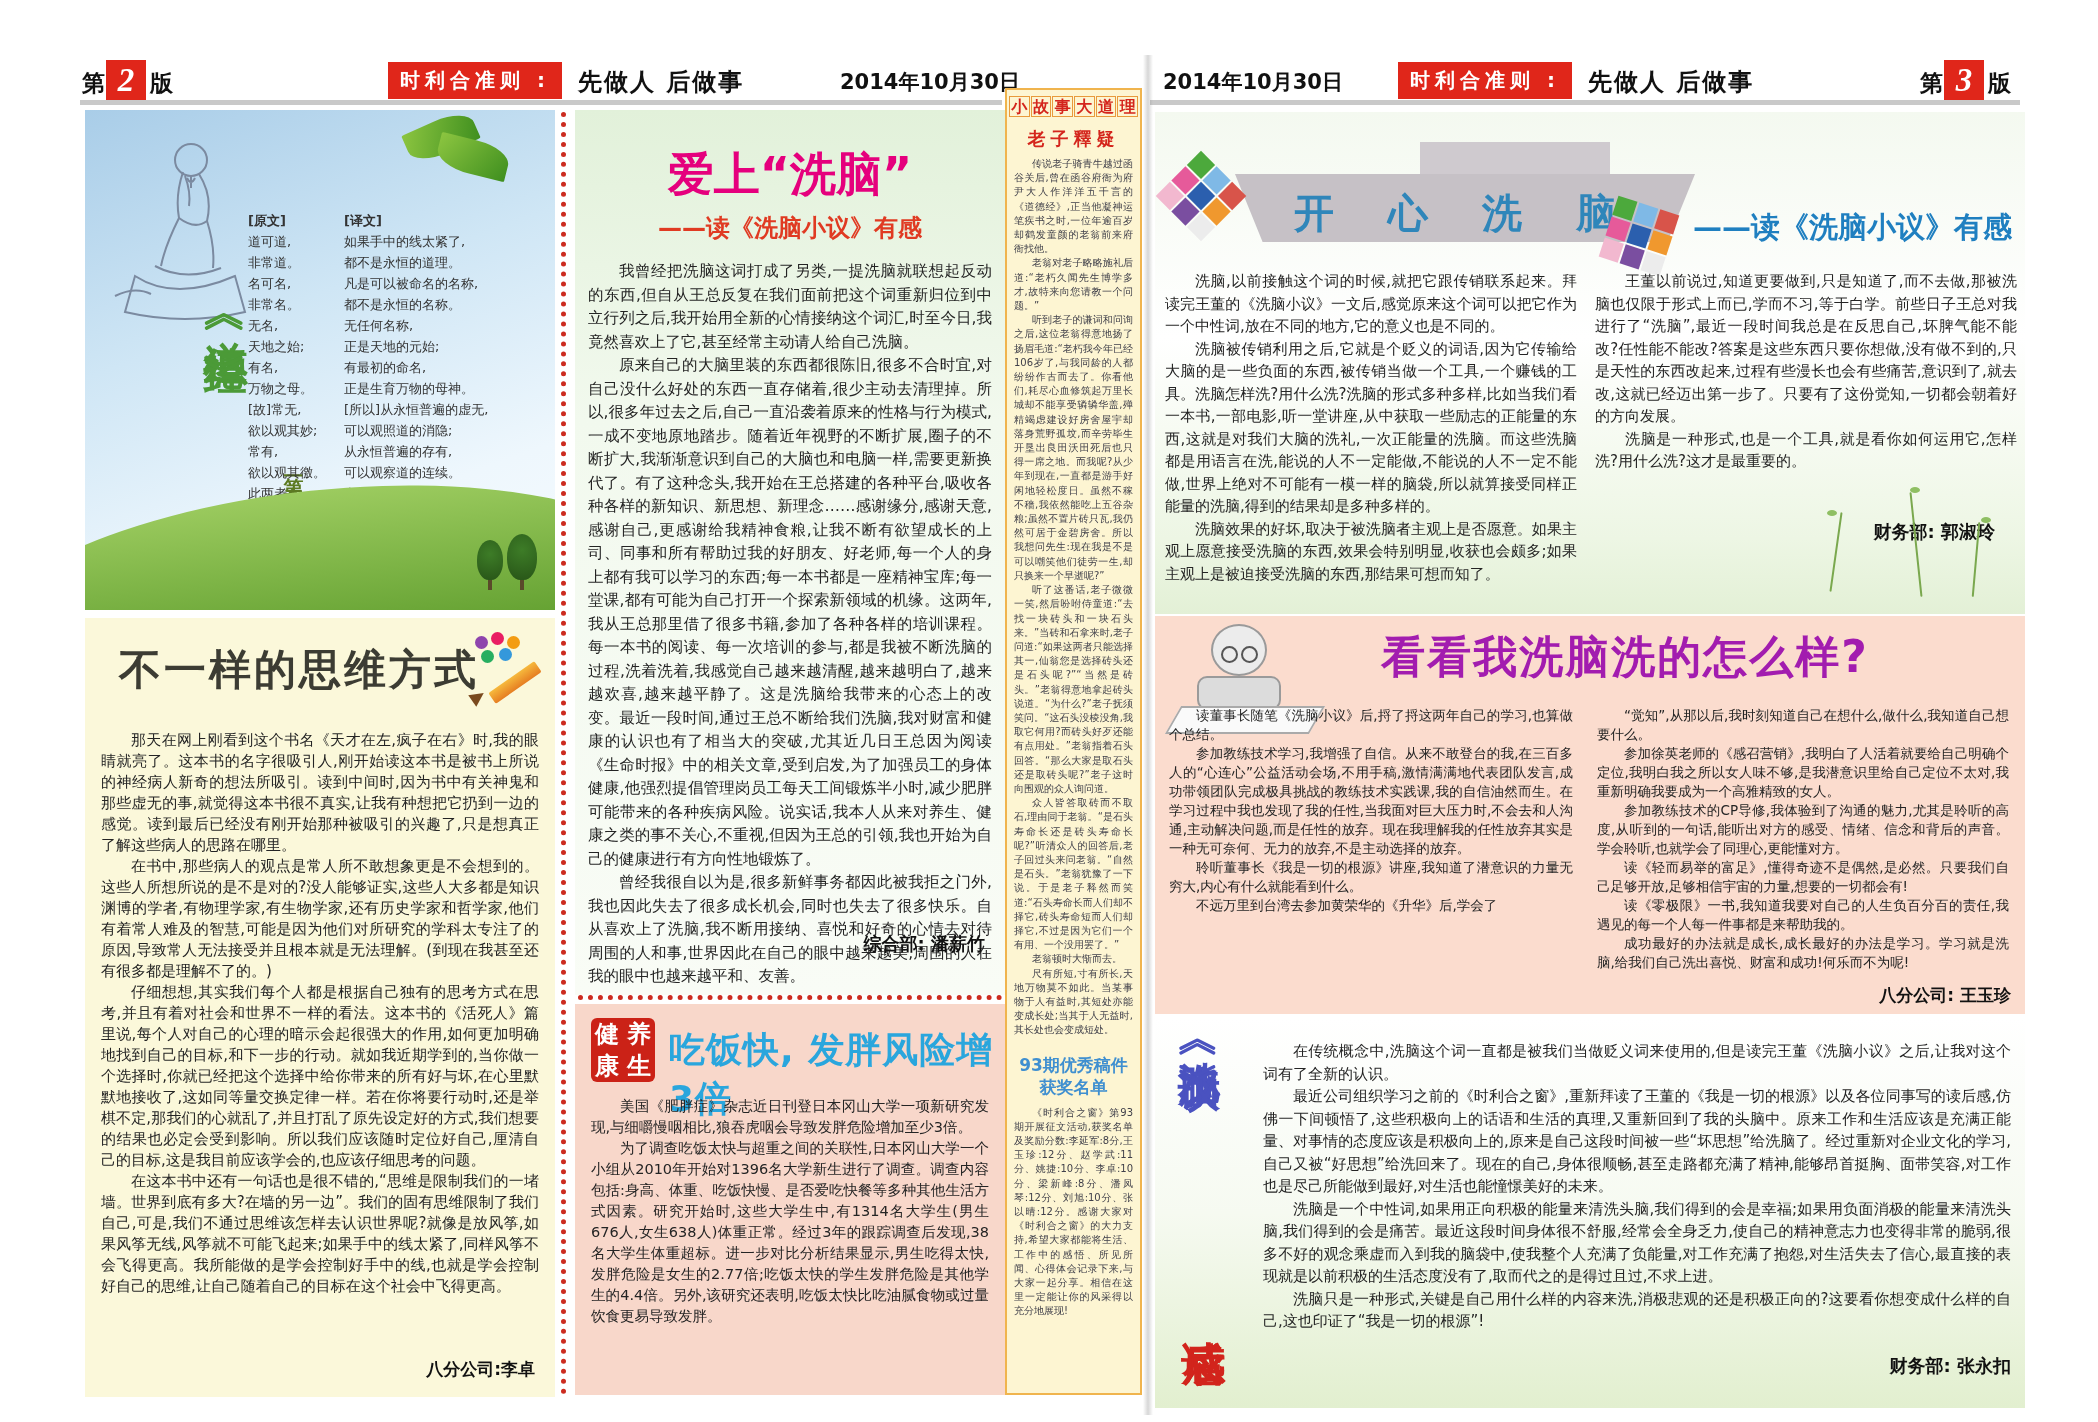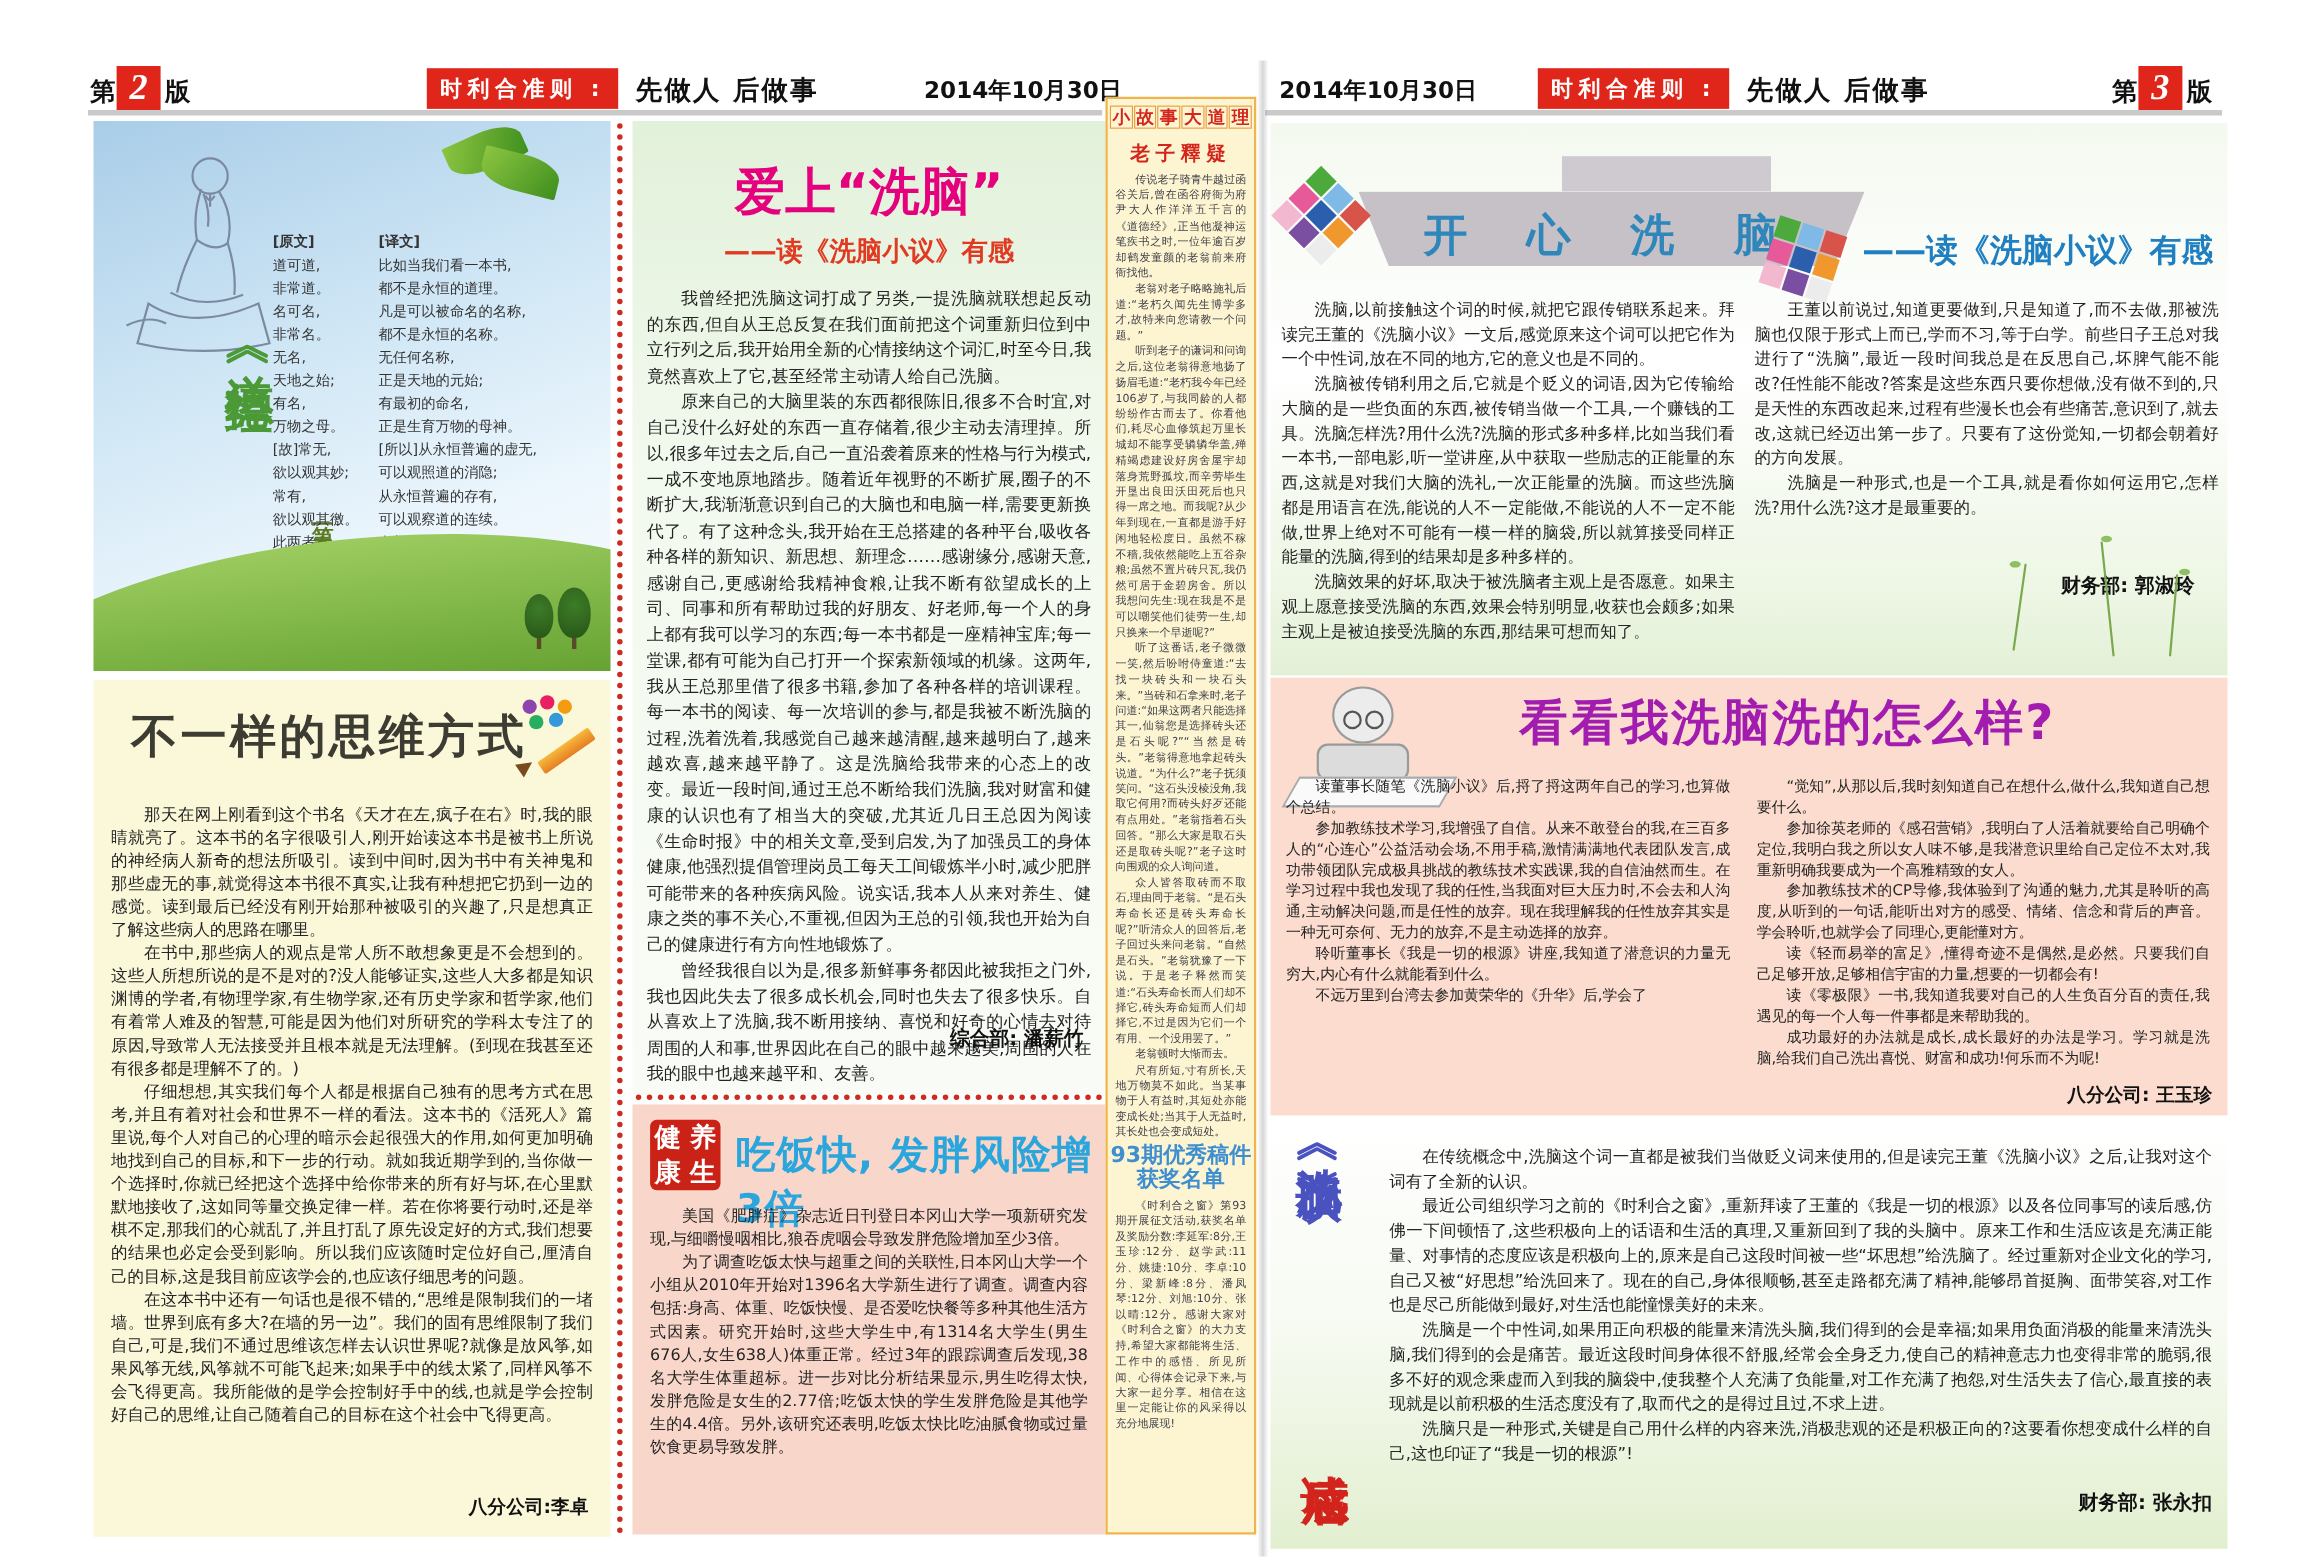--- a/index.html
+++ b/index.html
@@ -64,22 +64,22 @@
   
   .strip{left:1005px;top:88px;width:137px;height:1307px;background:#fdf5d2;
          border:2px solid #f0b44e;box-sizing:border-box;overflow:hidden;}
   .strip-title{display:flex;gap:1px;justify-content:center;margin:6px 2px 0;}
   .strip-title span{border:1px solid #e89a3c;color:#d4251c;font-weight:bold;font-size:16px;
                     width:19px;height:19px;line-height:19px;text-align:center;}
   .strip-sub{text-align:center;color:#d4251c;font-weight:bold;font-size:18px;
              letter-spacing:5px;margin:10px 0 6px;}
   .strip-body{padding:0 7px;font-size:10px;line-height:14.2px;color:#40404a;text-align:justify;}
   .strip-body p{margin:0;text-indent:1.8em;}
-  .award-title{text-align:center;color:#3f8fd0;font-weight:bold;font-size:20px;
-               line-height:22px;margin:0 0 8px;}
+  .award-title{text-align:center;color:#3f8fd0;font-weight:bold;font-size:17px;
+               line-height:22px;margin:16px 0 8px;}
   
   .kaixin{left:1155px;top:112px;width:870px;height:502px;overflow:hidden;
           background:linear-gradient(180deg,#f4f9f0 0%,#ffffff 45%,#edf6e4 85%,#e3f0d6 100%);}
   .plinth-top{left:265px;top:30px;width:190px;height:32px;background:#cfcacf;}
   .plinth-bot{left:80px;top:62px;width:460px;height:68px;background:#c6c1c6;
               clip-path:polygon(0 0,100% 0,94% 100%,6% 100%);}
   .kaixin-title{left:80px;top:74px;width:460px;text-align:center;font-size:40px;
                 font-weight:bold;color:#2f86ba;letter-spacing:20px;}
   .cube{display:grid;grid-template-columns:repeat(3,20px);grid-template-rows:repeat(3,20px);gap:2px;}
   .kaixin-sub{left:538px;top:96px;font-size:29px;font-weight:bold;color:#1f7fc0;}
@@ -142,21 +142,21 @@
   <div class="abs ddj-vtitle">《道德经》</div>
   <div class="abs ddj-chap">第一章</div>
   <div class="abs ddj-table">
     <div class="ddj-row" style="font-weight:bold">
       <span class="o">[原文]</span>
       <span class="t">[译文]</span>
     </div>
     <div id="ddj-rows">
         <div class="ddj-row">
           <span class="o">道可道,</span>
-          <span class="t">比如当我们看一本书,</span>
+          <span class="t">如果手中的线太紧了,</span>
         </div>
         <div class="ddj-row">
           <span class="o">非常道。</span>
           <span class="t">都不是永恒的道理。</span>
         </div>
         <div class="ddj-row">
           <span class="o">名可名,</span>
           <span class="t">凡是可以被命名的名称,</span>
         </div>
         <div class="ddj-row">

